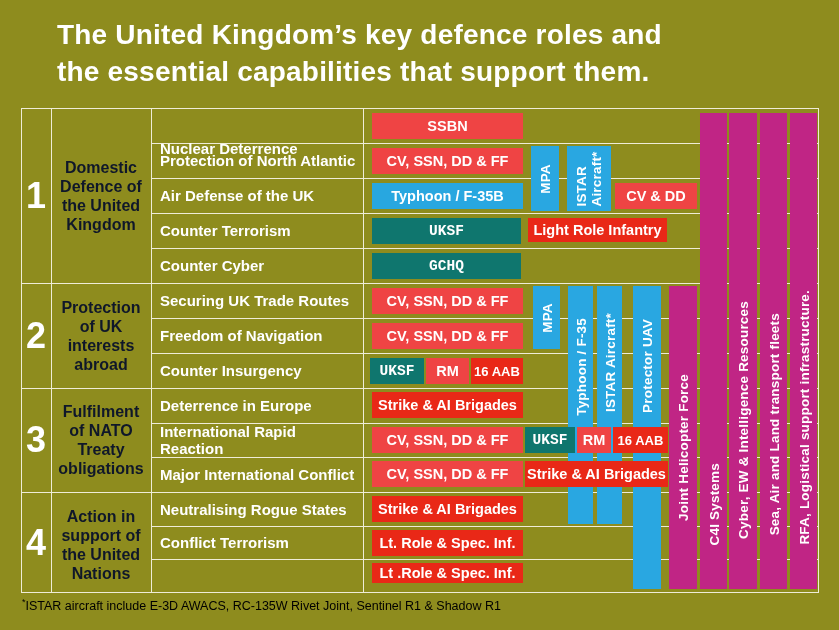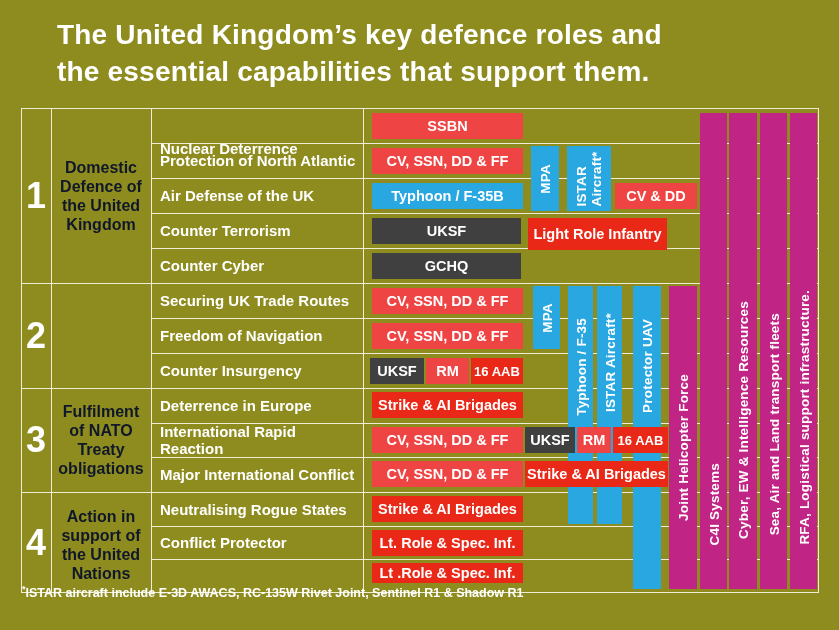--- a/index.html
+++ b/index.html
@@ -35,35 +35,35 @@
     padding-left:9px;box-sizing:border-box;
     color:#ffffff;font-size:15px;font-weight:bold;z-index:0;
   }
   
   .box{
     position:absolute;display:flex;align-items:center;justify-content:center;
     color:#ffffff;font-size:14.5px;font-weight:bold;white-space:nowrap;z-index:2;
   }
   .dark{background:#ef4444;}
   .light{background:#28a7e0;}
-  .mag{background:#404040;}
+  .mag{background:#0f766e;font-family:Liberation Mono, monospace;}
   .red{background:#e92817;}
   
   .vbar{position:absolute;z-index:1;}
   .vbar.light{background:#29a7e1;}
   .vbar.magbar{background:#c02585;}
   .vt{
     position:absolute;left:50%;white-space:nowrap;
     writing-mode:vertical-rl;transform:translateX(-50%) rotate(180deg);
     color:#ffffff;font-size:13.5px;font-weight:bold;letter-spacing:0.2px;line-height:15px;
   }
   .vt.center{top:50%;transform:translate(-50%,-50%) rotate(180deg);}
   .vt.two{white-space:pre-line;}
   .footnote{
-    position:absolute;left:22px;top:584px;color:#ffffff;font-size:12.5px;font-weight:bold;
+    position:absolute;left:22px;top:597px;color:#000000;font-size:12.5px;font-weight:normal;
   }
   .footnote sup{font-size:9px;}
 </style>
 </head>
 <body>
 
 <div class="page">
 
   <div class="title">The United Kingdom’s key defence roles and
 the essential capabilities that support them.</div>
@@ -88,20 +88,24 @@
 
   <div class="num" style="top:108px;height:175px;">1</div>
   <div class="num" style="top:283px;height:105px;">2</div>
   <div class="num" style="top:388px;height:104px;">3</div>
   <div class="num" style="top:492px;height:101px;">4</div>
 
   <div class="grp" style="top:108px;height:175px;">Domestic
 Defence of
 the United
 Kingdom</div>
+  <div class="grp" style="top:283px;height:105px;">Protection
+of UK
+interests
+abroad</div>
   <div class="grp" style="top:388px;height:104px;">Fulfilment
 of NATO
 Treaty
 obligations</div>
   <div class="grp" style="top:492px;height:106px;">Action in
 support of
 the United
 Nations</div>
 
   <div class="role" style="top:116px;height:35px;margin-top:15px;">Nuclear Deterrence</div>
@@ -109,21 +113,21 @@
   <div class="role" style="top:178px;height:35px;">Air Defense of the UK</div>
   <div class="role" style="top:213px;height:35px;">Counter Terrorism</div>
   <div class="role" style="top:248px;height:35px;">Counter Cyber</div>
   <div class="role" style="top:283px;height:35px;">Securing UK Trade Routes</div>
   <div class="role" style="top:318px;height:35px;">Freedom of Navigation</div>
   <div class="role" style="top:353px;height:35px;">Counter Insurgency</div>
   <div class="role" style="top:388px;height:35px;">Deterrence in Europe</div>
   <div class="role" style="top:423px;height:34px;">International Rapid Reaction</div>
   <div class="role" style="top:457px;height:35px;">Major International Conflict</div>
   <div class="role" style="top:492px;height:34px;">Neutralising Rogue States</div>
-  <div class="role" style="top:526px;height:33px;">Conflict Protector</div>
+  <div class="role" style="top:526px;height:33px;">Conflict Terrorism</div>
 
   <div class="vbar light" style="left:531px;top:146px;width:28px;height:65px;">
       <span class="vt center">MPA</span>
     </div>
   <div class="vbar light" style="left:567px;top:146px;width:44px;height:65px;">
       <span class="vt center two">ISTAR
 Aircraft*</span>
     </div>
   <div class="vbar light" style="left:533px;top:286px;width:27px;height:63px;">
       <span class="vt center">MPA</span>
@@ -151,21 +155,21 @@
     </div>
   <div class="vbar magbar" style="left:790px;top:113px;width:27px;height:476px;">
       <span class="vt" style="bottom:44px;">RFA, Logistical support infrastructure.</span>
     </div>
 
   <div class="box dark" style="left:372px;top:113px;width:151px;height:26px;">SSBN</div>
   <div class="box dark" style="left:372px;top:148px;width:151px;height:26px;">CV, SSN, DD &amp; FF</div>
   <div class="box light" style="left:372px;top:183px;width:151px;height:26px;">Typhoon / F-35B</div>
   <div class="box dark" style="left:615px;top:183px;width:82px;height:26px;">CV &amp; DD</div>
   <div class="box mag" style="left:372px;top:218px;width:149px;height:26px;">UKSF</div>
-  <div class="box red" style="left:528px;top:218px;width:139px;height:32px;">Light Role Infantry</div>
+  <div class="box red" style="left:528px;top:218px;width:139px;height:24px;">Light Role Infantry</div>
   <div class="box mag" style="left:372px;top:253px;width:149px;height:26px;">GCHQ</div>
   <div class="box dark" style="left:372px;top:288px;width:151px;height:26px;">CV, SSN, DD &amp; FF</div>
   <div class="box dark" style="left:372px;top:323px;width:151px;height:26px;">CV, SSN, DD &amp; FF</div>
   <div class="box mag" style="left:370px;top:358px;width:54px;height:26px;">UKSF</div>
   <div class="box dark" style="left:426px;top:358px;width:43px;height:26px;">RM</div>
   <div class="box red" style="left:471px;top:358px;width:52px;height:26px;font-size:13px;">16 AAB</div>
   <div class="box red" style="left:372px;top:392px;width:151px;height:26px;">Strike &amp; AI Brigades</div>
   <div class="box dark" style="left:372px;top:427px;width:151px;height:26px;">CV, SSN, DD &amp; FF</div>
   <div class="box mag" style="left:525px;top:427px;width:50px;height:26px;">UKSF</div>
   <div class="box dark" style="left:577px;top:427px;width:34px;height:26px;">RM</div>

